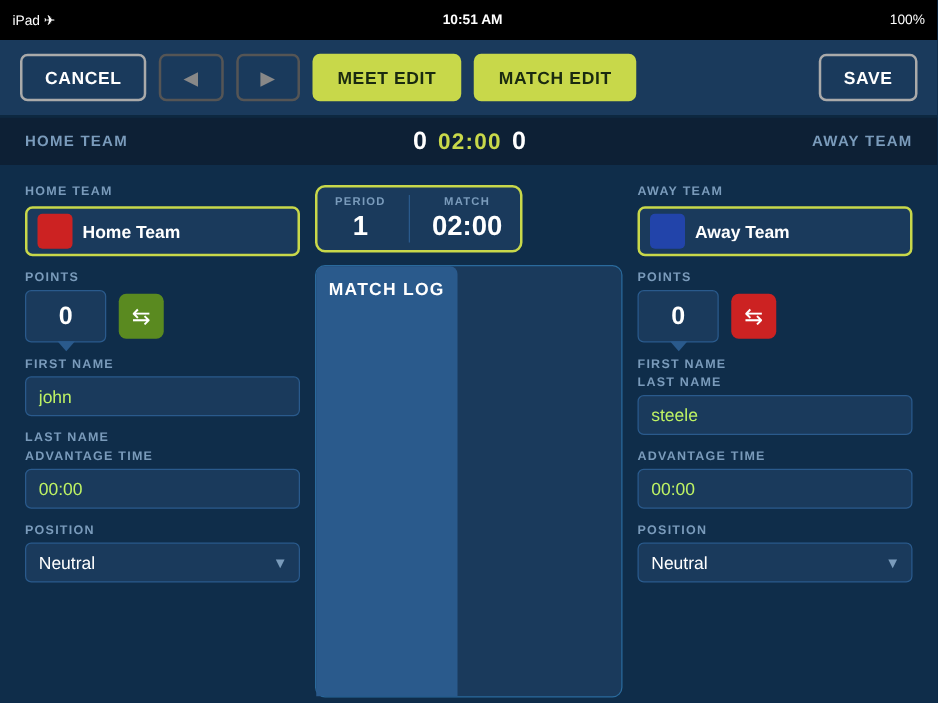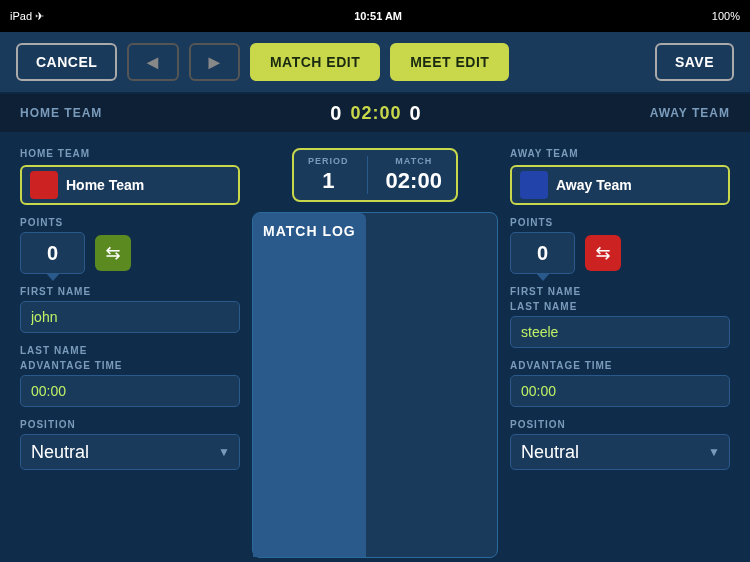--- a/index.html
+++ b/index.html
@@ -179,21 +179,21 @@
     .select-wrapper {
       position: relative;
       margin-bottom: 12px;
     }
     .select-wrapper select {
       width: 100%;
       background: #1a3a5c;
       border: 1.5px solid #2a5a8c;
       border-radius: 5px;
       color: #fff;
-      font-size: 18px;
+      font-size: 14px;
       padding: 7px 10px;
       outline: none;
       appearance: none;
       -webkit-appearance: none;
       cursor: pointer;
     }
     .select-arrow {
       position: absolute;
       right: 10px;
       top: 50%;
@@ -246,21 +246,21 @@
       border: none;
       font-size: 18px;
       color: #fff;
     }
 
     
     .center-area {
       flex: 1;
       display: flex;
       flex-direction: column;
-      align-items: center;
+      align-items: flex-start;
     }
 
     
     .period-time-row {
       display: flex;
       gap: 8px;
       margin-bottom: 10px;
       background: #1a3a5c;
       border: 2px solid #c8d84a;
       border-radius: 8px;
@@ -320,22 +320,22 @@
     <span>iPad ✈</span>
   </div>
   <div class="status-center">10:51 AM</div>
   <div class="status-right">100%</div>
 </div>
 
 <div class="toolbar">
   <button class="btn btn-cancel">CANCEL</button>
   <button class="btn btn-inactive">◀</button>
   <button class="btn btn-inactive">▶</button>
+  <button class="btn btn-meet">MEET EDIT</button>
   <button class="btn btn-match">MATCH EDIT</button>
-  <button class="btn btn-meet">MEET EDIT</button>
   <div class="toolbar-spacer"></div>
   <button class="btn btn-save">SAVE</button>
 </div>
 
 <div class="score-bar">
   <span>HOME TEAM</span>
   <div class="score-bar-center">
     <span class="score-bar-score">0</span>
     <span class="score-bar-time">02:00</span>
     <span class="score-bar-score">0</span>

